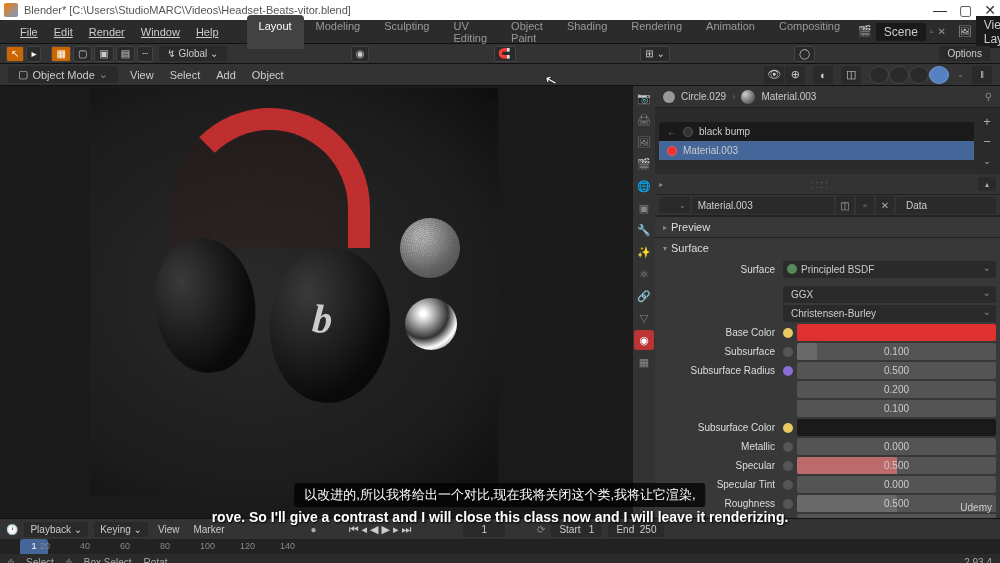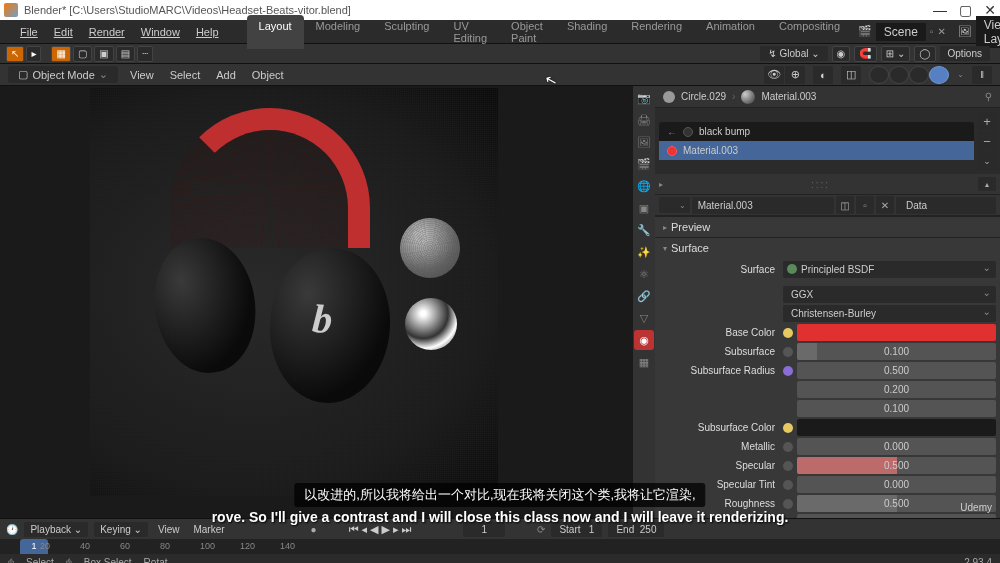--- a/index.html
+++ b/index.html
@@ -21,21 +21,21 @@
 .topbar .ws-tab.active { background: #424242; color: #fff; border-top-left-radius: 4px; border-top-right-radius: 4px; }
 .topbar .scene-area { display: flex; align-items: center; gap: 4px; padding: 0 6px; }
 .topbar .scene-area .field { background: #1a1a1a; padding: 2px 8px; border-radius: 0; font-size: 12px; }
 .topbar .scene-area .close-x { color: #999; font-size: 10px; }
 
 
 .tool-header { height: 20px; background: #333; display: flex; align-items: center; border-bottom: 1px solid #111; }
 .tool-header .left { display: flex; align-items: center; gap: 2px; padding: 0 6px; }
 .tool-header .btn { background: #2a2a2a; border: 1px solid #444; border-radius: 2px; padding: 1px 4px; font-size: 10px; color: #ccc; height: 16px; display: flex; align-items: center; }
 .tool-header .orange { background: #cc6600; color: #fff; }
-.tool-header .mid { flex: 1; display: flex; align-items: center; justify-content: flex-end; gap: 4px; padding-right: 10px; }
+.tool-header .mid { flex: 1; display: flex; align-items: center; justify-content: space-between; gap: 4px; padding-right: 10px; }
 .tool-header .mid .dd { background: #2a2a2a; padding: 2px 8px; border-radius: 2px; font-size: 10px; }
 
 
 .vp-header { height: 22px; background: #333; display: flex; align-items: center; padding: 0 8px; gap: 8px; border-bottom: 1px solid #111; }
 .vp-header .mode-dd { background: #2a2a2a; border-radius: 3px; padding: 2px 10px; font-size: 11px; display: flex; align-items: center; gap: 4px; }
 .vp-header .menu { font-size: 11px; color: #ccc; padding: 0 4px; cursor: pointer; }
 .vp-header .spacer { flex: 1; }
 .vp-header .icon-group { display: flex; gap: 1px; }
 .vp-header .ig-btn { width: 20px; height: 18px; background: #2a2a2a; border-radius: 2px; display: flex; align-items: center; justify-content: center; }
 .vp-header .shading { display: flex; gap: 0; }

